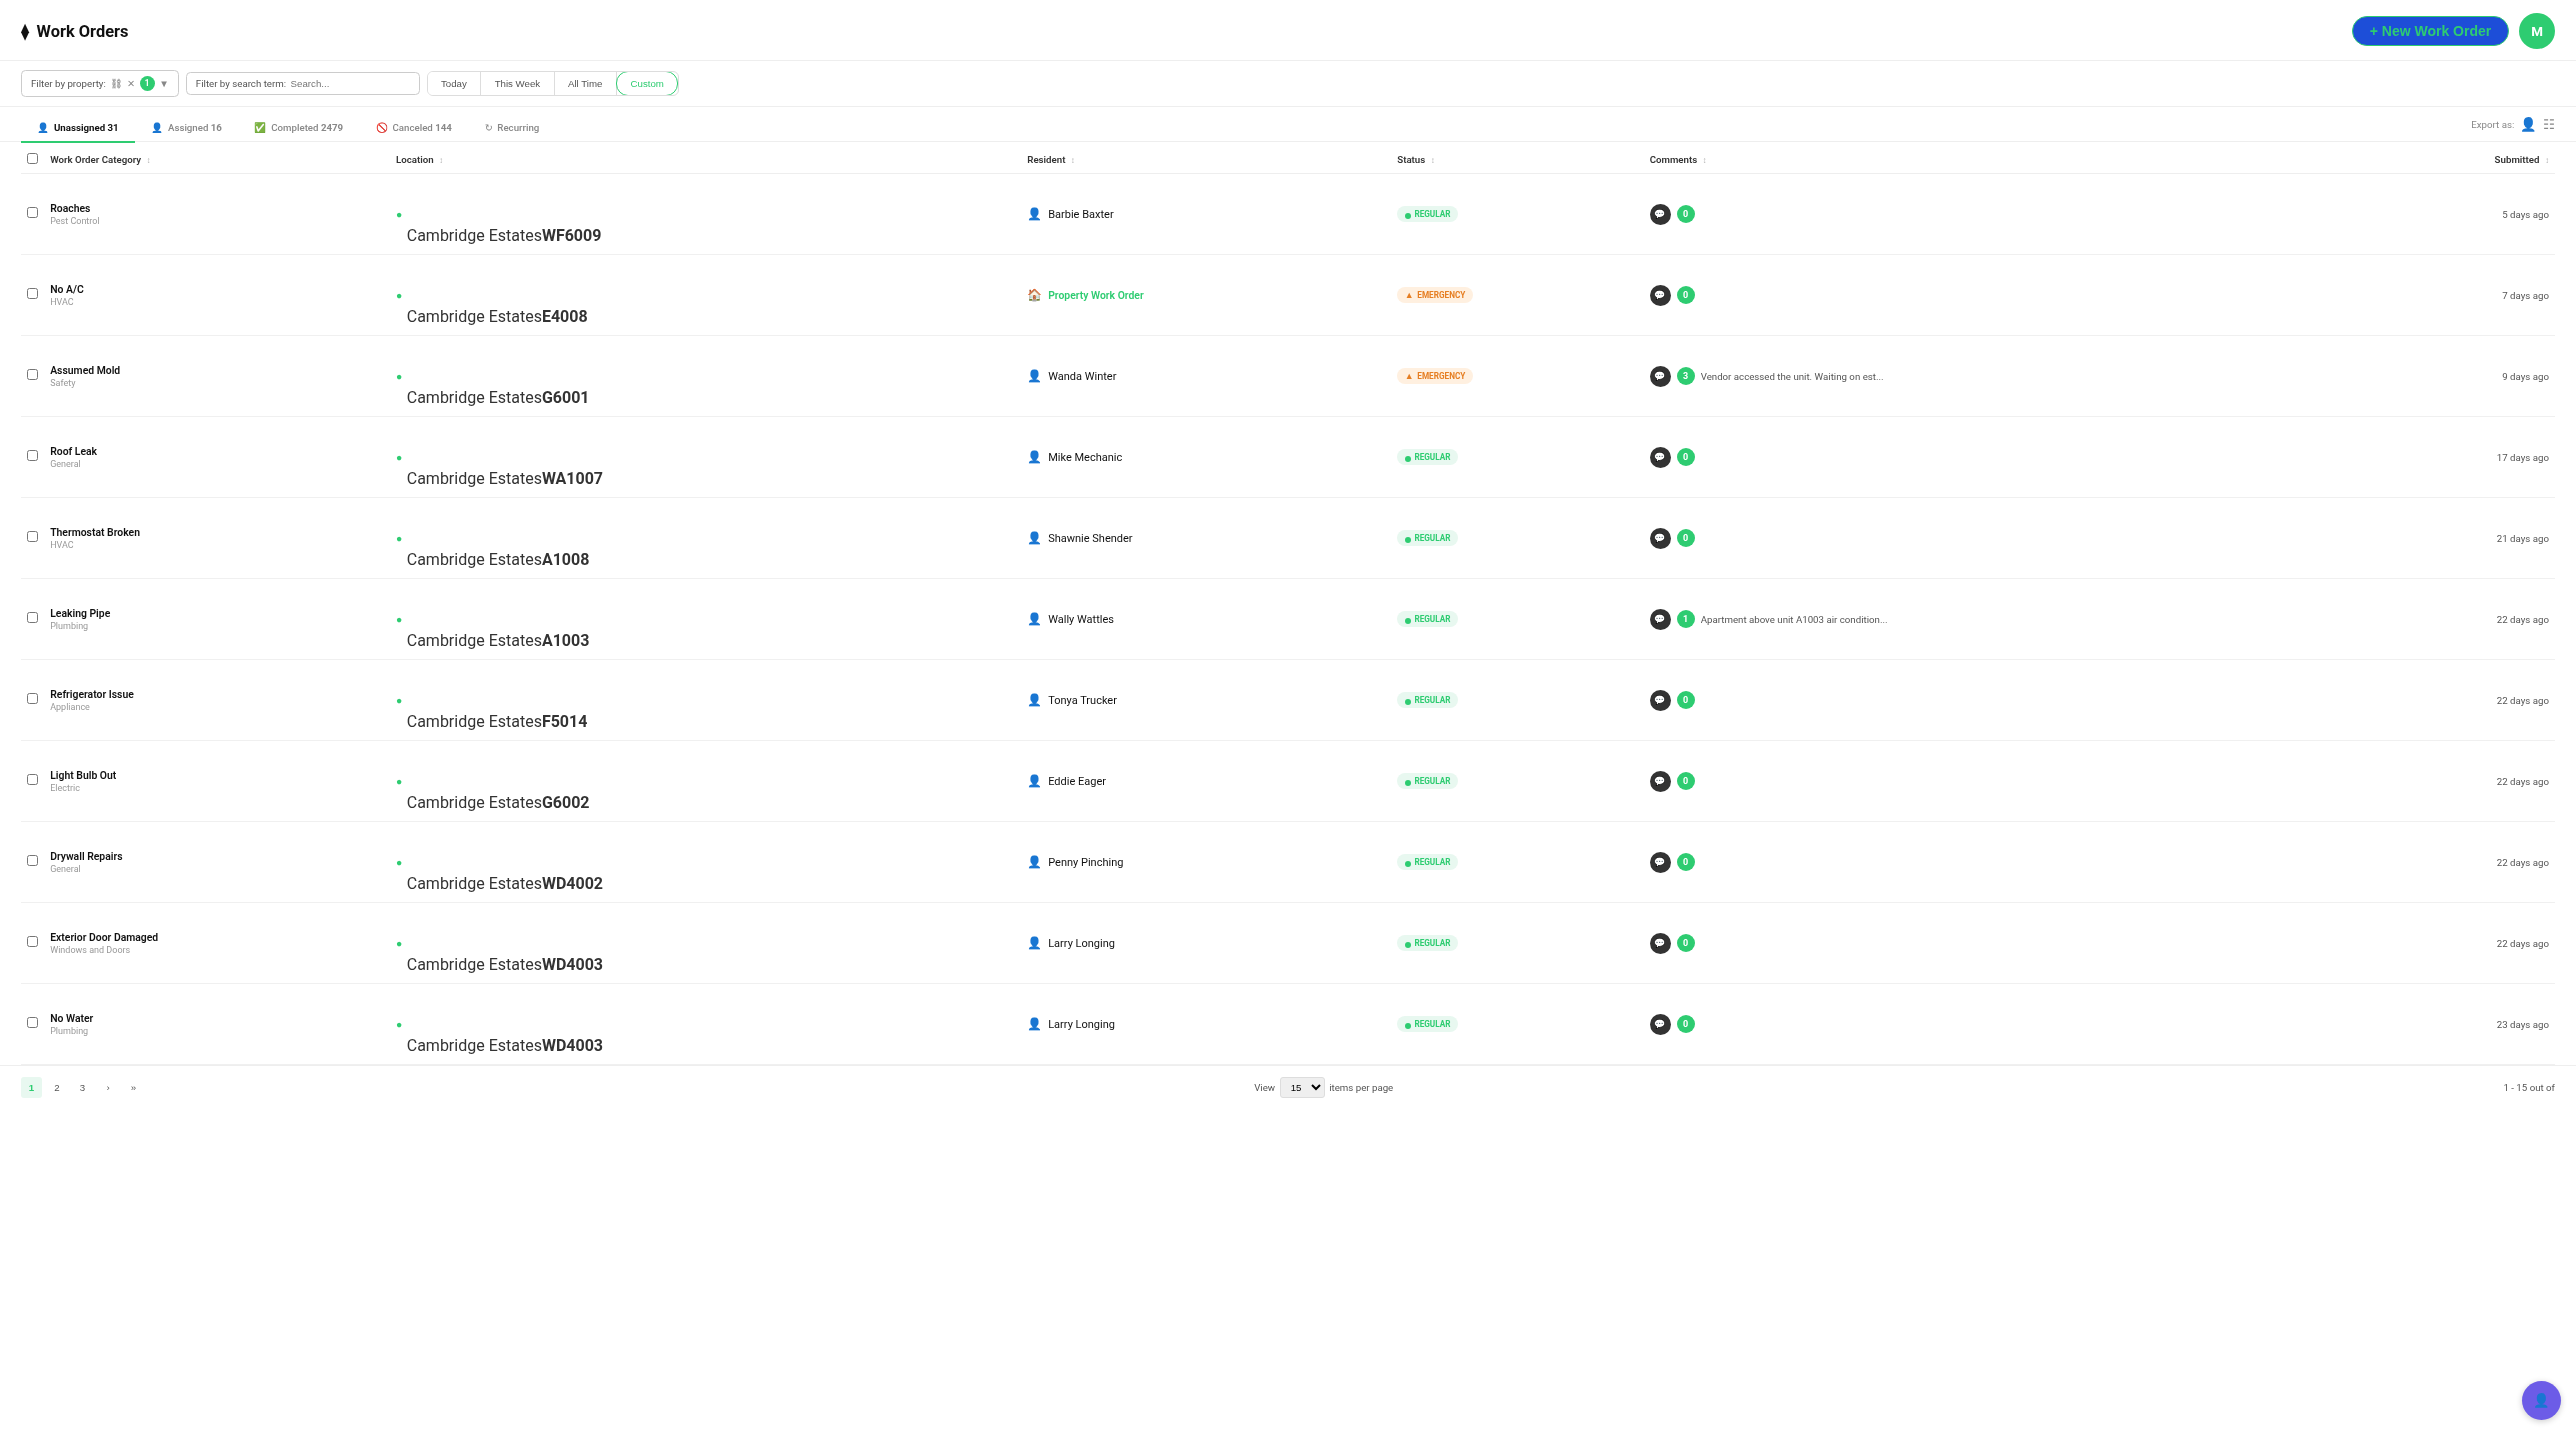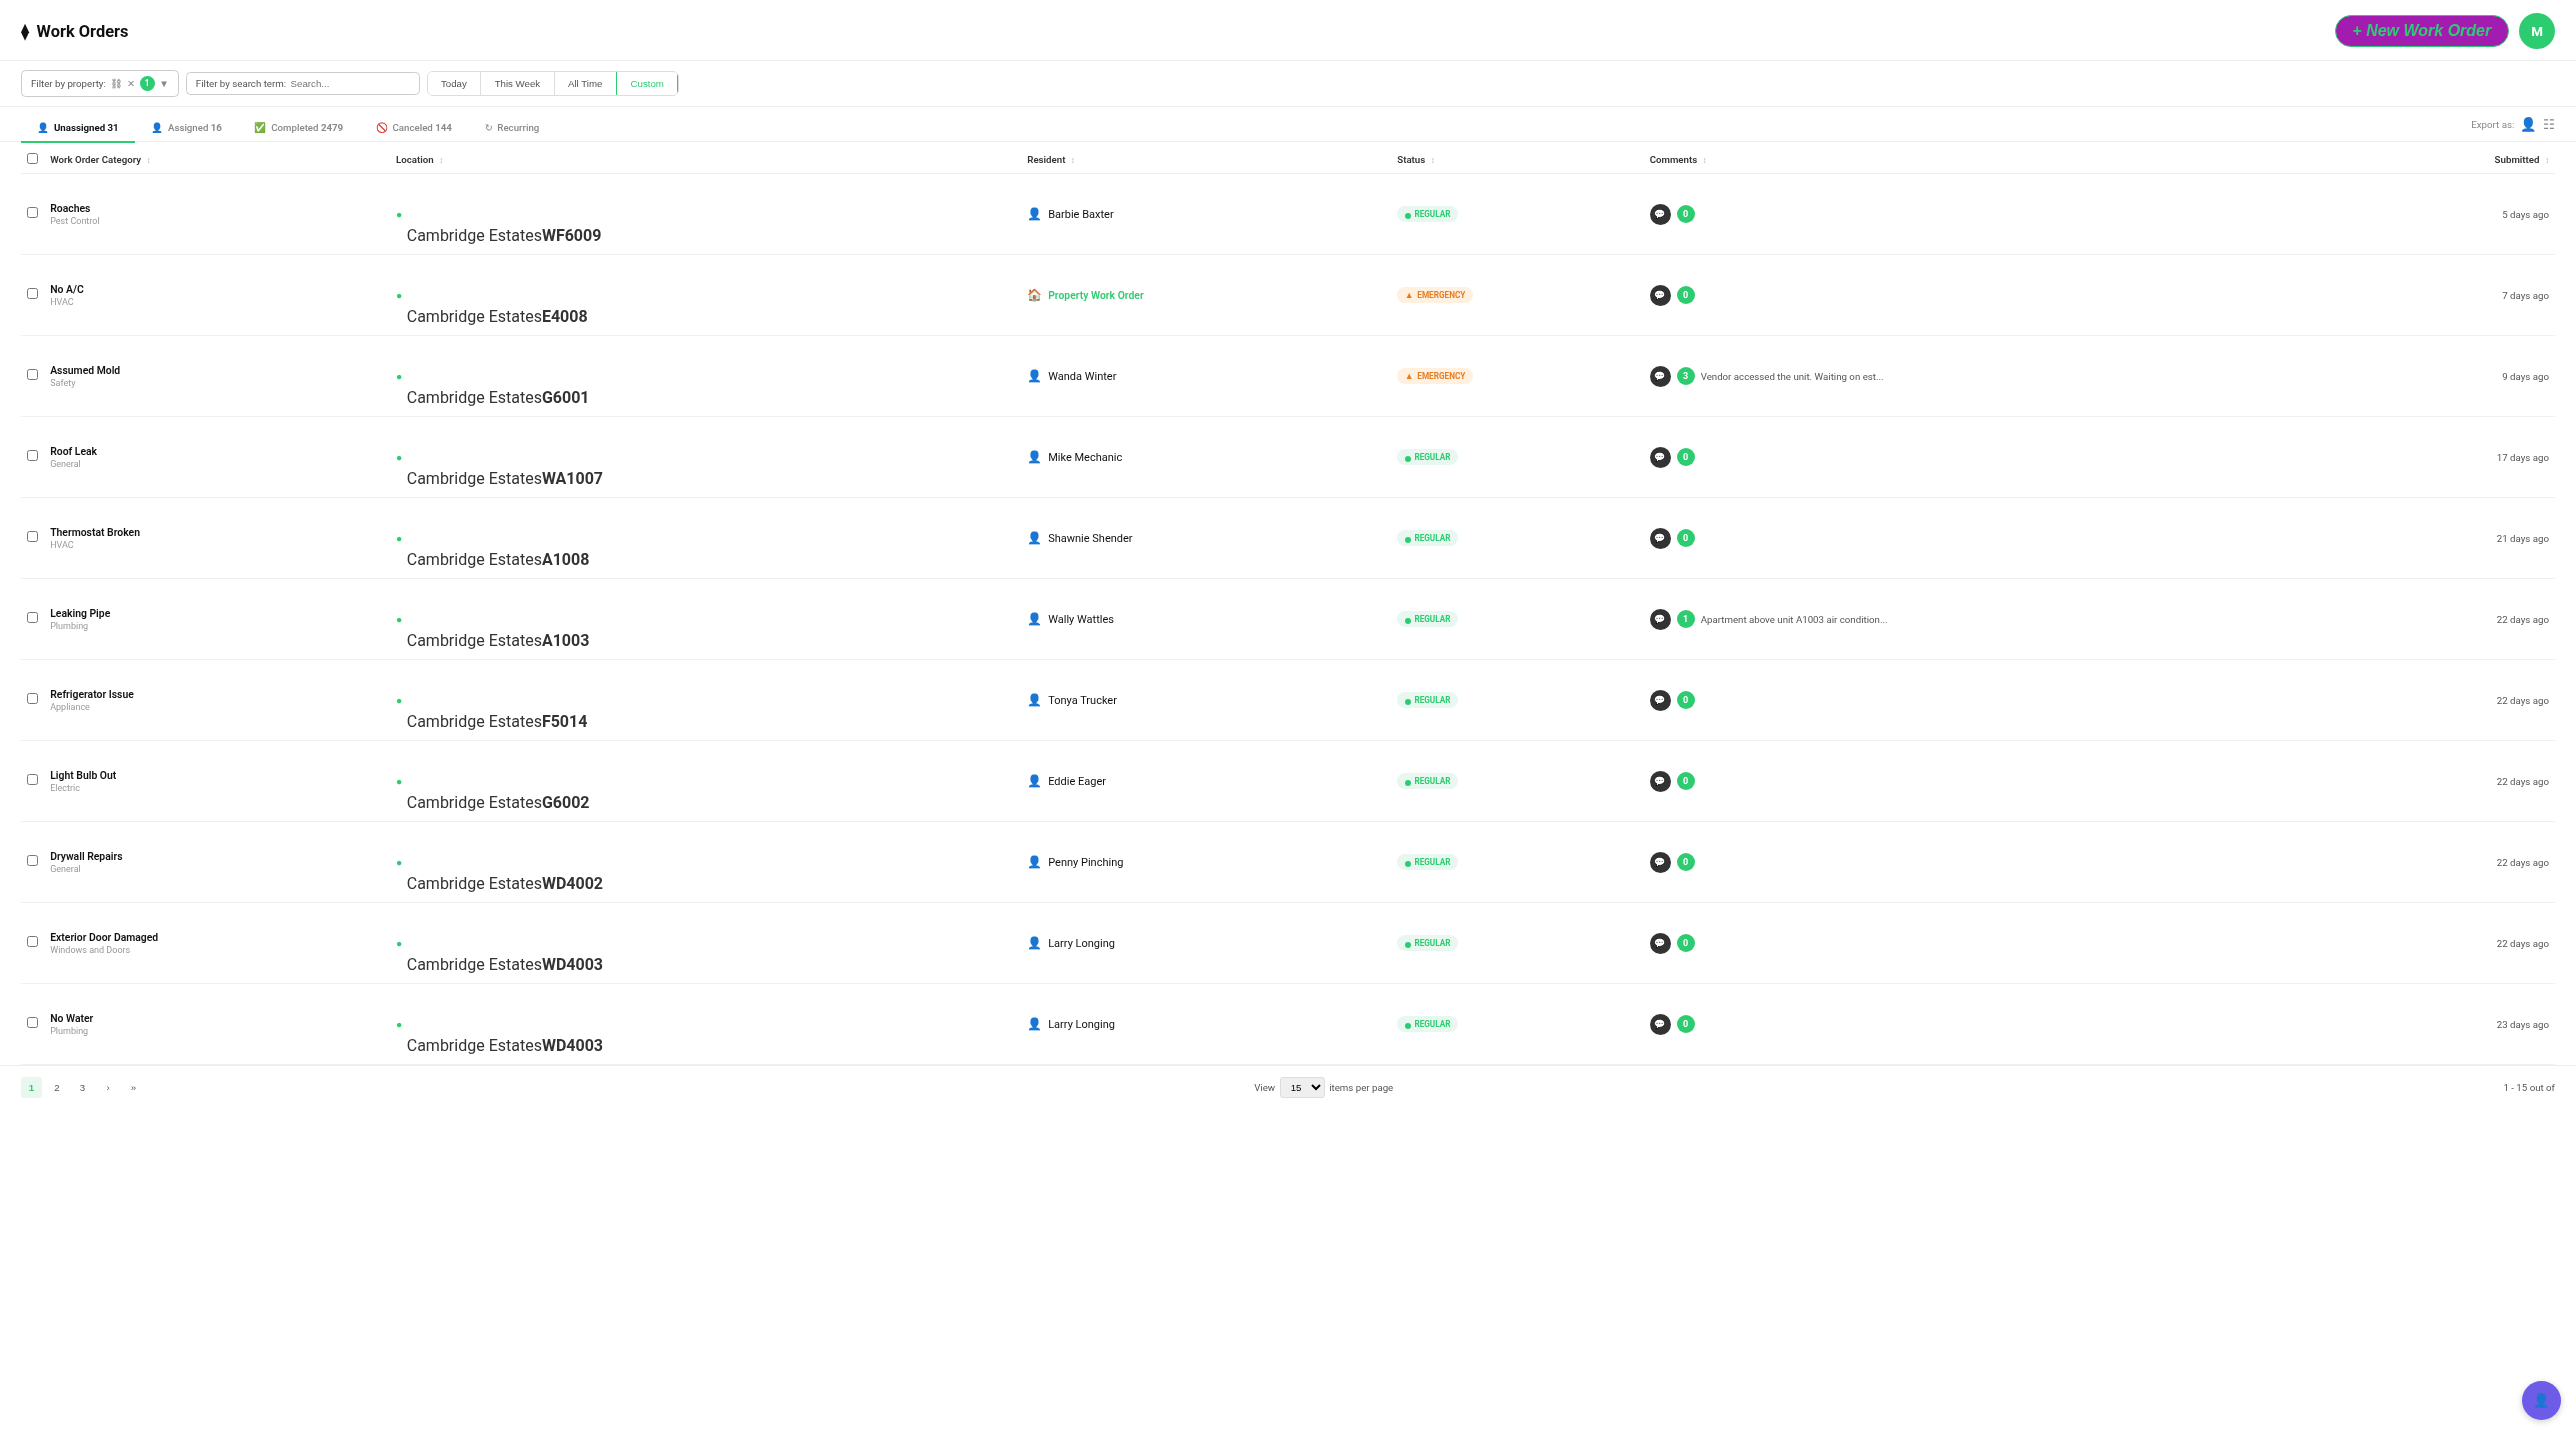--- a/index.html
+++ b/index.html
@@ -8,23 +8,23 @@
     
     .top-bar {
       display: flex; align-items: center; justify-content: space-between;
       padding: 13.4px 21px 10.4px 21px;
       border-bottom: 0.7px solid #eee;
     }
     .top-bar-left { display: flex; align-items: center; gap: 7.5px; }
     .app-icon { font-size: 16.4px; color: #111; }
     .page-title { font-size: 16.4px; font-weight: 700; color: #111; }
     .new-work-order-btn {
-      border: 1.5px solid #2ecc71; color: #2ecc71; background: #a21caf;
-      border-radius: 18.6px; padding: 6px 16.4px; font-size: 16px; font-weight: 600;
-      cursor: pointer; display: flex; align-items: center; gap: 4.5px; font-style: italic;
+      border: 1.5px solid #2ecc71; color: #2ecc71; background: #1d4ed8;
+      border-radius: 18.6px; padding: 6px 16.4px; font-size: 14px; font-weight: 600;
+      cursor: pointer; display: flex; align-items: center; gap: 4.5px;
     }
     .avatar-circle {
       width: 36px; height: 36px; border-radius: 50%; background: #2ecc71;
       display: flex; align-items: center; justify-content: center;
       font-size: 13.4px; color: #fff; font-weight: 700;
     }
 
     
     .filters-row {
       display: flex; align-items: center; gap: 7px;
@@ -47,21 +47,21 @@
     }
     .filter-search-group input {
       border: none; outline: none; font-size: 9.7px; color: #888; width: 119px;
     }
     .time-filters { display: flex; gap: 0; border: 0.7px solid #ddd; border-radius: 6px; overflow: hidden; }
     .time-btn {
       padding: 6px 13.4px; font-size: 9.7px; font-weight: 500; cursor: pointer;
       background: #fff; border: none; border-right: 0.7px solid #ddd; color: #555;
     }
     .time-btn:last-child { border-right: none; }
-    .time-btn.active { color: #2ecc71; border: 0.7px solid #2ecc71; border-radius: 2px; margin: -0.7px; z-index: 1; }
+    .time-btn.active { color: #2ecc71; border: 0.7px solid #2ecc71; border-radius: 12px; margin: -0.7px; z-index: 1; }
 
     
     .tab-bar {
       display: flex; align-items: center; gap: 0;
       padding: 7.5px 21px 0 21px; border-bottom: 1.5px solid #eee;
       justify-content: space-between;
     }
     .tabs-left { display: flex; gap: 0; }
     .tab {
       padding: 7.5px 16.4px; font-size: 9.7px; font-weight: 500; color: #888;

